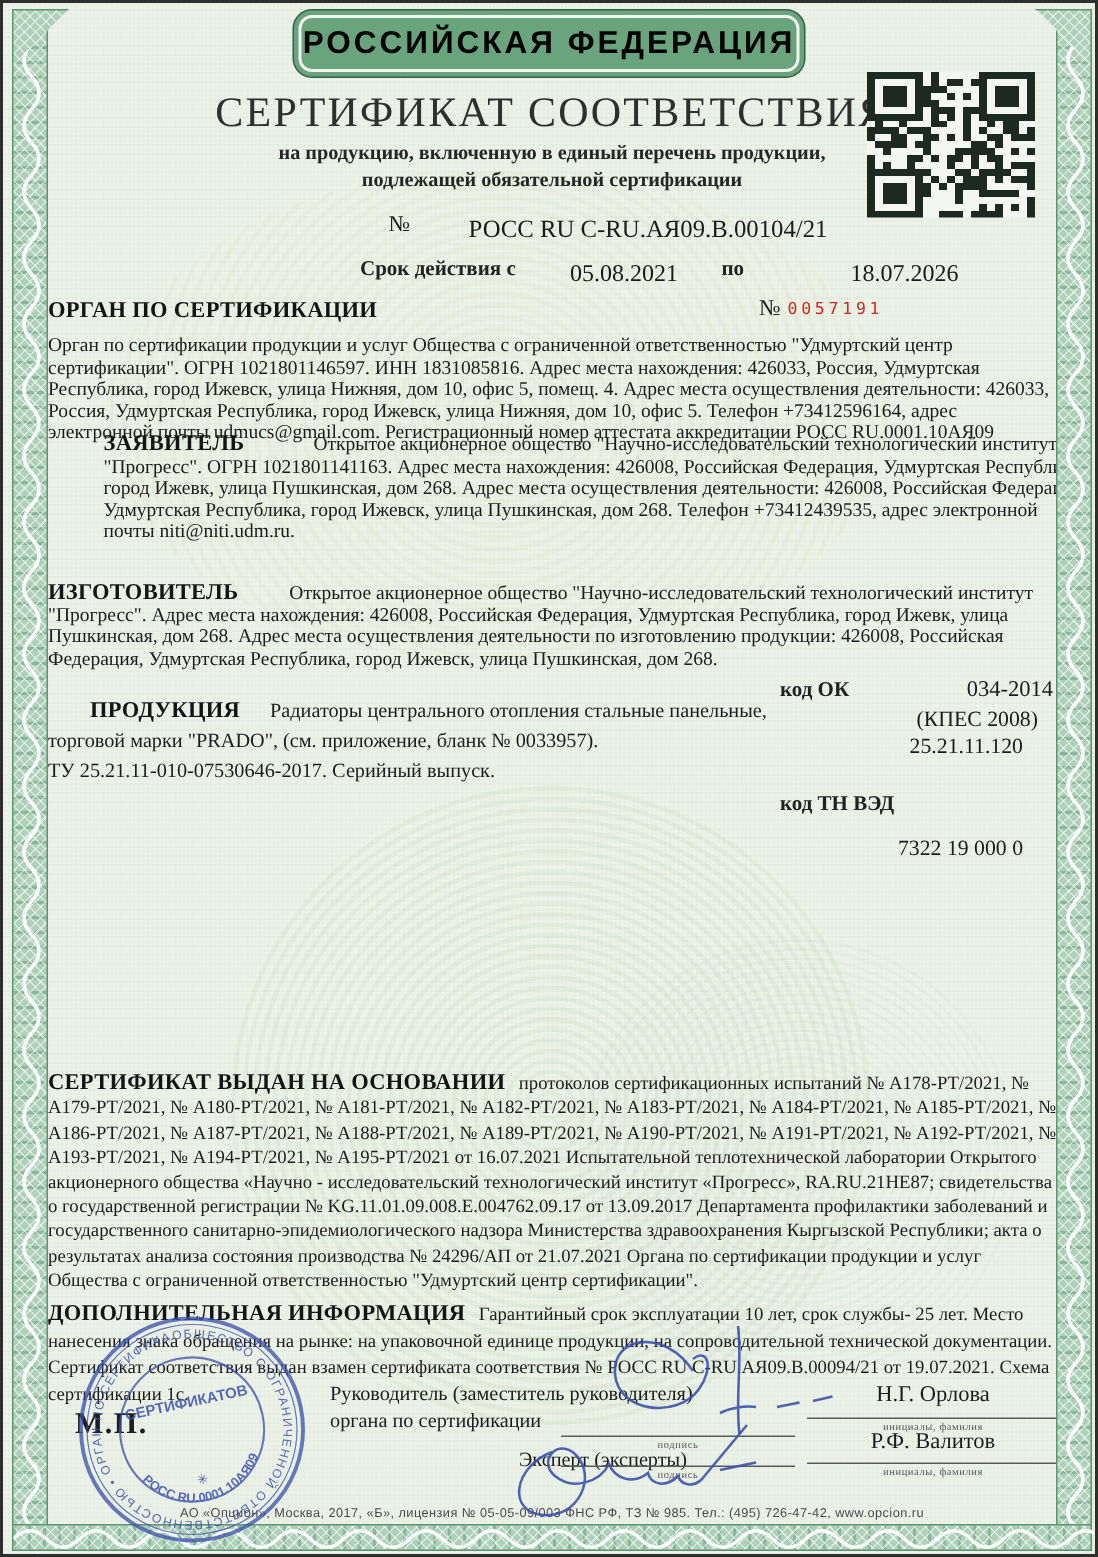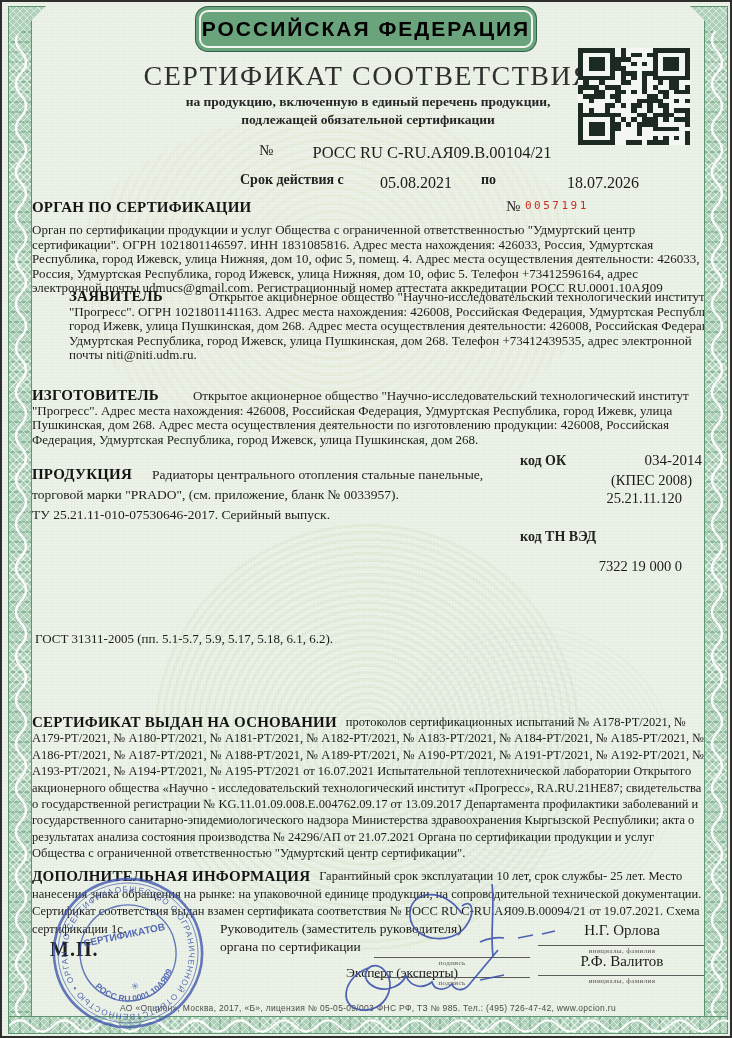--- a/index.html
+++ b/index.html
@@ -357,32 +357,31 @@
 
   <p class="abs body-txt" style="left:30px; top:287px; width:660px;margin-left:37px;">
     <span class="h15" style="margin-right:46px;">ЗАЯВИТЕЛЬ</span><span>Открытое акционерное общество "Научно-исследовательский технологический институт "Прогресс". ОГРН 1021801141163. Адрес места нахождения: 426008, Российская Федерация, Удмуртская Республика, город Ижевк, улица Пушкинская, дом 268. Адрес места осуществления деятельности: 426008, Российская Федерация, Удмуртская Республика, город Ижевск, улица Пушкинская, дом 268. Телефон +73412439535, адрес электронной почты niti@niti.udm.ru.</span>
   </p>
 
   <p class="abs body-txt" style="left:30px; top:386px; width:672px;">
     <span class="h15" style="margin-right:34px;">ИЗГОТОВИТЕЛЬ</span><span>Открытое акционерное общество "Научно-исследовательский технологический институт "Прогресс". Адрес места нахождения: 426008, Российская Федерация, Удмуртская Республика, город Ижевк, улица Пушкинская, дом 268. Адрес места осуществления деятельности по изготовлению продукции: 426008, Российская Федерация, Удмуртская Республика, город Ижевск, улица Пушкинская, дом 268.</span>
   </p>
 
   <p class="abs body-txt" style="left:30px; top:462px; width:495px; font-size:13.5px; line-height:20px;">
-    <span class="h15" style="margin-right:20px;">ПРОДУКЦИЯ</span><span>Радиаторы центрального отопления стальные панельные,</span><br>
+    <span class="h15" style="margin-right:20px;padding-left:28px;">ПРОДУКЦИЯ</span><span>Радиаторы центрального отопления стальные панельные,</span><br>
     <span>торговой марки "PRADO", (см. приложение, бланк № 0033957).</span><br>
     <span>ТУ 25.21.11-010-07530646-2017. Серийный выпуск.</span>
   </p>
   <span class="abs lbl" style="left:518px; top:451px;">код ОК</span>
   <span class="abs val" style="left:600px; top:450px; width:100px; text-align:right; font-size:15px;">034-2014</span>
   <span class="abs val" style="left:560px; top:470px; width:130px; text-align:right; font-size:14.5px;">(КПЕС 2008)</span>
   <span class="abs val" style="left:560px; top:488px; width:120px; text-align:right; font-size:14.5px;">25.21.11.120</span>
   <span class="abs lbl" style="left:518px; top:527px;">код ТН ВЭД</span>
   <span class="abs val" style="left:560px; top:556px; width:120px; text-align:right; font-size:14.5px;">7322 19 000 0</span>
 
-  <span class="abs body-txt" style="left:33px; top:630px;">ГОСТ 31311-2005 (пп. 5.1-5.7, 5.9, 5.17, 5.18, 6.1, 6.2).</span>
 
   <p class="abs body-sm" style="left:30px; top:712px; width:674px;">
     <span class="h15 flo">СЕРТИФИКАТ ВЫДАН НА ОСНОВАНИИ</span><span>протоколов сертификационных испытаний № А178-РТ/2021, № А179-РТ/2021, № А180-РТ/2021, № А181-РТ/2021, № А182-РТ/2021, № А183-РТ/2021, № А184-РТ/2021, № А185-РТ/2021, № А186-РТ/2021, № А187-РТ/2021, № А188-РТ/2021, № А189-РТ/2021, № А190-РТ/2021, № А191-РТ/2021, № А192-РТ/2021, № А193-РТ/2021, № А194-РТ/2021, № А195-РТ/2021 от 16.07.2021 Испытательной теплотехнической лаборатории Открытого акционерного общества «Научно - исследовательский технологический институт «Прогресс», RA.RU.21НЕ87; свидетельства о государственной регистрации № KG.11.01.09.008.Е.004762.09.17 от 13.09.2017 Департамента профилактики заболеваний и государственного санитарно-эпидемиологического надзора Министерства здравоохранения Кыргызской Республики; акта о результатах анализа состояния производства № 24296/АП от 21.07.2021 Органа по сертификации продукции и услуг Общества с ограниченной ответственностью "Удмуртский центр сертификации".</span>
   </p>
 
   <p class="abs body-sm" style="left:30px; top:866px; width:672px; line-height:17.5px;">
     <span class="h15 flo">ДОПОЛНИТЕЛЬНАЯ ИНФОРМАЦИЯ</span><span>Гарантийный срок эксплуатации 10 лет, срок службы- 25 лет. Место нанесения знака обращения на рынке: на упаковочной единице продукции, на сопроводительной технической документации. Сертификат соответствия выдан взамен сертификата соответствия № РОСС RU C-RU.АЯ09.В.00094/21 от 19.07.2021. Схема сертификации 1с.</span>
   </p>
 
   <span class="abs slabel" style="left:218px; top:919px;">Руководитель (заместитель руководителя)</span>

